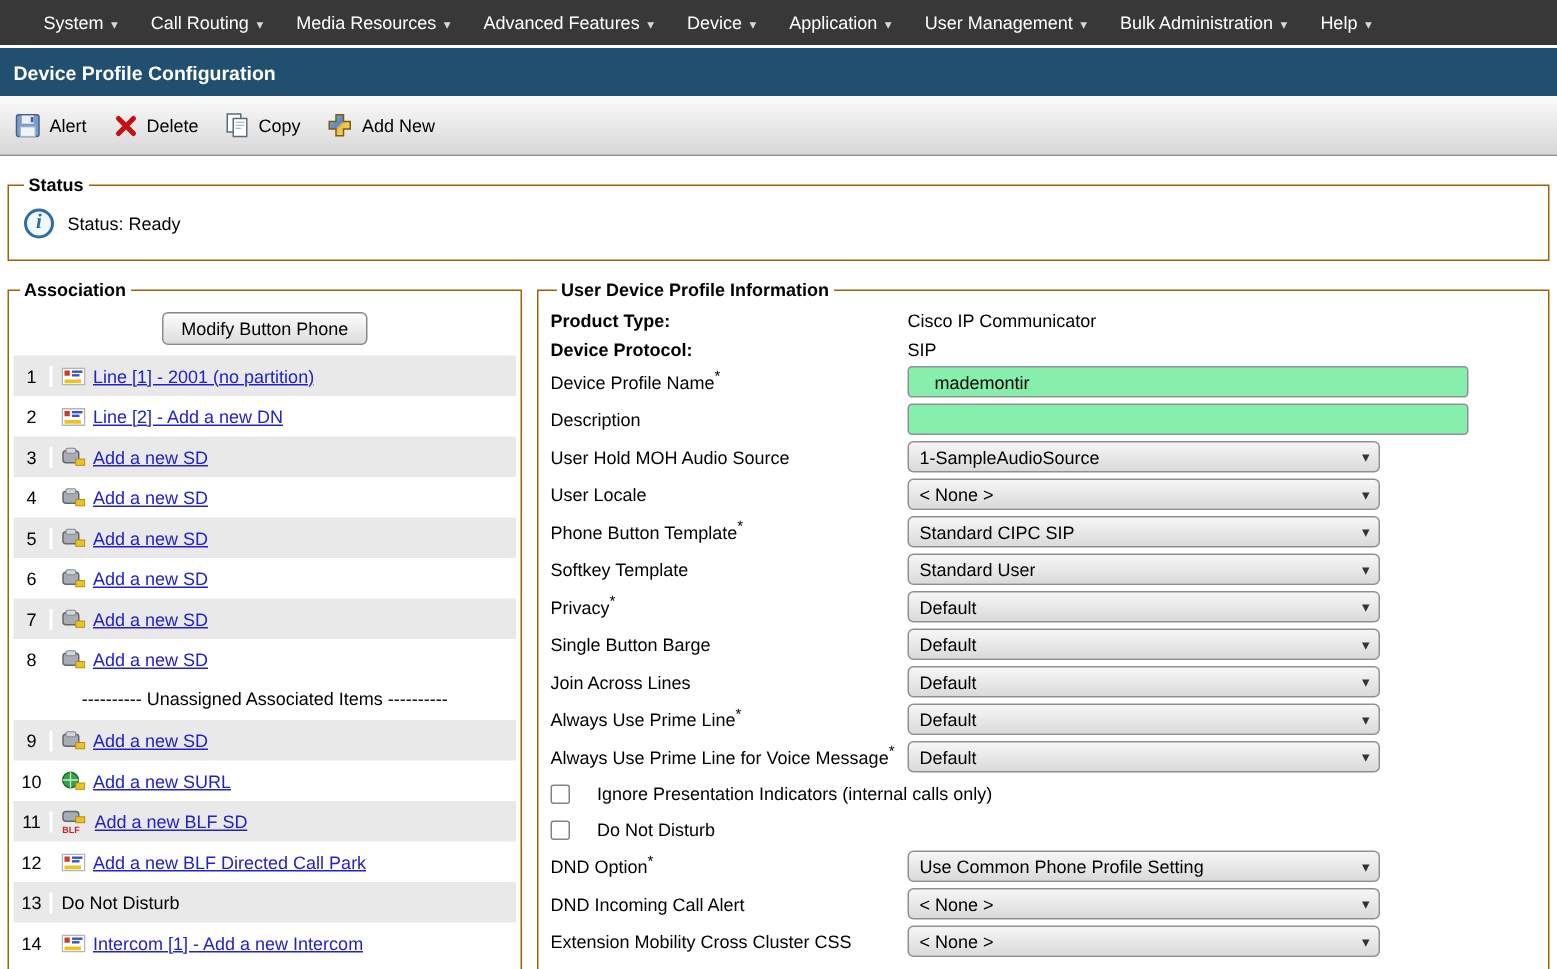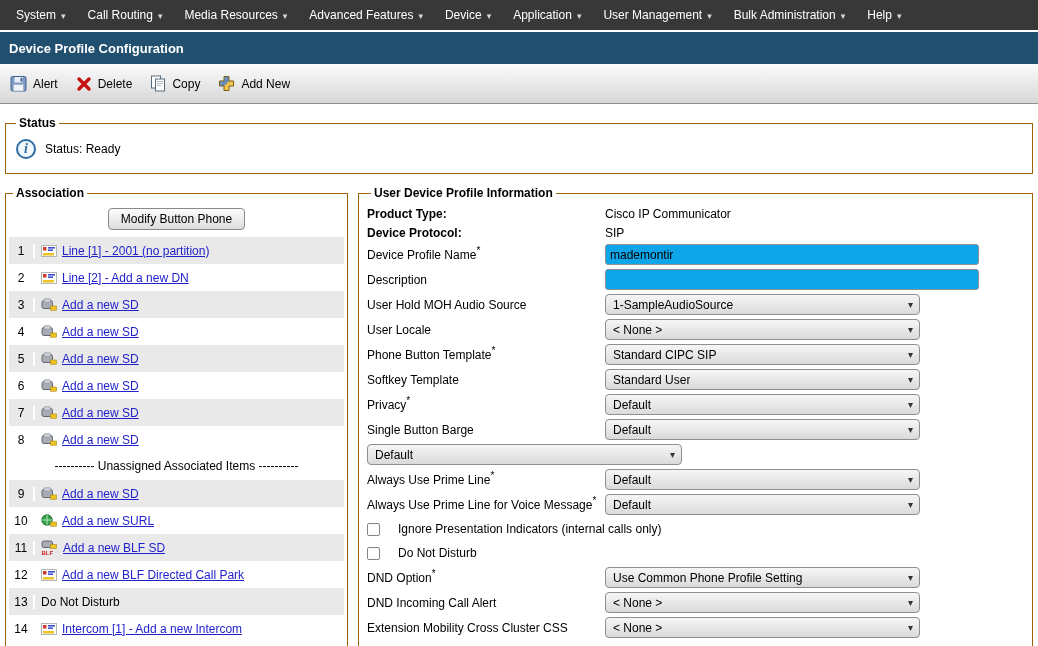--- a/index.html
+++ b/index.html
@@ -5,21 +5,21 @@
   * { box-sizing: border-box; margin: 0; padding: 0; }
   html, body { background: #fff; }
   body {
     width: 1038px; height: 646px; overflow: hidden;
     font-family: "Liberation Sans", sans-serif; font-size: 12px; color: #000;
   }
 
   
   .menubar {
     height: 30px; background: #383838; display: flex; align-items: center;
-    padding: 0 5px;
+    padding: 0 18px;
   }
   .menu-item {
     color: #fff; display: flex; align-items: center; gap: 5px;
     padding: 0 11px; height: 100%; cursor: default; white-space: nowrap;
   }
   .menu-item .caret { font-size: 9px; color: #d8d8d8; padding-top: 1px; }
 
   .bar-gap { height: 2px; background: #fff; }
 
   
@@ -76,21 +76,21 @@
 
   
   .prow { display: flex; align-items: center; height: 25px; }
   .prow.static { height: 19px; }
   .plabel { width: 238px; flex: none; padding-right: 8px; }
   .plabel.bold { font-weight: bold; }
   sup.req { font-size: 10px; line-height: 0; }
   .pstatic { color: #000; }
   input.ptext {
     width: 374px; height: 21px; border: 1px solid #919191; border-radius: 3px;
-    padding: 0 4px; font-size: 12px; font-family: inherit; background: #0ea5e9;
+    padding: 0 17px; font-size: 12px; font-family: inherit; background: #86efac;
   }
   .sel {
     width: 315px; height: 21px; background: linear-gradient(#f6f6f6, #dadada);
     border: 1px solid #8f8f8f; border-radius: 4px; cursor: default;
     display: flex; align-items: center; justify-content: space-between;
     padding: 0 6px 0 7px; overflow: hidden;
   }
   .sel .sel-text { white-space: nowrap; overflow: hidden; }
   .sel .arrow { font-size: 10px; color: #333; flex: none; padding-left: 5px; }
   .cbrow { gap: 18px; height: 24px; }
@@ -452,20 +452,21 @@
           </div>
         </div>
         <div class="prow">
           <span class="plabel">Single Button Barge</span>
           <div class="sel">
             <span class="sel-text">Default</span>
             <span class="arrow">▾</span>
           </div>
         </div>
         <div class="prow">
+          <span class="plabel">Join Across Lines</span>
           <div class="sel">
             <span class="sel-text">Default</span>
             <span class="arrow">▾</span>
           </div>
         </div>
         <div class="prow">
           <span class="plabel">Always Use Prime Line<sup class="req">*</sup></span>
           <div class="sel">
             <span class="sel-text">Default</span>
             <span class="arrow">▾</span>

